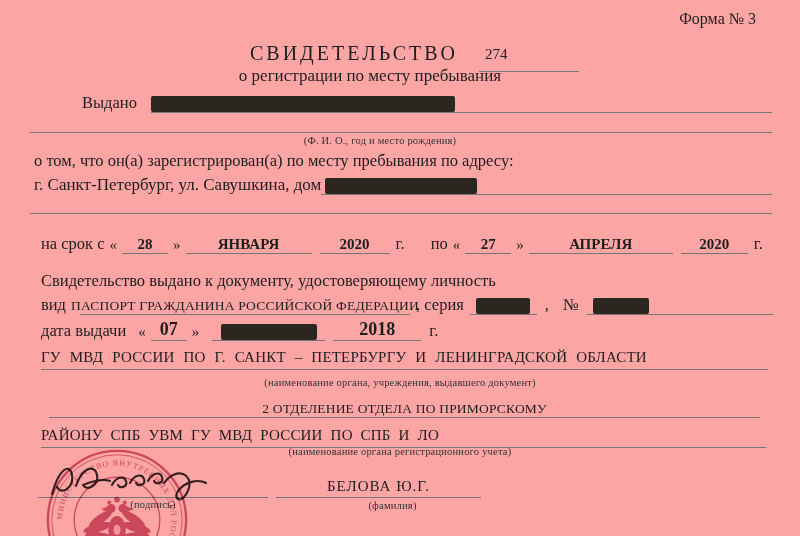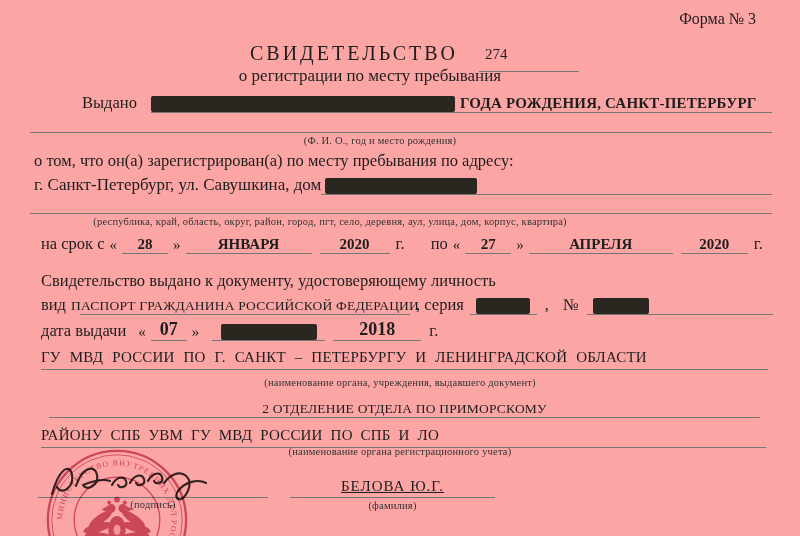--- a/index.html
+++ b/index.html
@@ -42,21 +42,21 @@
   #date-row{top:319px;left:41px;font-size:16.5px;justify-content:center;}
   #date-row .cell{font-size:18px;}
   #org-row{top:349px;left:41px;right:32px;border-bottom:1px solid #777;font-size:15px;word-spacing:5px;letter-spacing:.2px;padding-bottom:3px;}
   #cap-org{top:377px;left:30px;width:740px;}
   #chief-row{top:401px;left:41px;right:40px;font-size:16px;}
   #chief-row .cell{flex:1;font-size:13.5px;margin-left:8px;}
   #org2-row{top:427px;left:41px;right:34px;border-bottom:1px solid #777;font-size:15px;word-spacing:4px;padding-bottom:3px;}
   #cap-org2{top:446px;left:30px;width:740px;}
   #sig-line{top:497px;left:38px;width:230px;border-top:1px solid #777;}
   #cap-sign{top:499px;left:38px;width:230px;}
-  #name-wrap{top:478px;left:290px;width:205px;text-align:center;border-bottom:1px solid #777;font-size:15px;letter-spacing:1px;padding-bottom:2px;text-decoration:underline;}
+  #name-wrap{top:478px;left:276px;width:205px;text-align:center;border-bottom:1px solid #777;font-size:15px;letter-spacing:1px;padding-bottom:2px;}
   #cap-name{top:500px;left:290px;width:205px;}
   #stamp{top:447px;left:44px;width:146px;height:146px;opacity:.8;mix-blend-mode:multiply;}
   #signature{top:456px;left:46px;width:168px;height:50px;mix-blend-mode:multiply;}
   .sp{display:inline-block;width:26px;}
   .gap8{display:inline-block;width:8px;}
 </style>
 </head>
 <body>
 
 <div class="page">
@@ -64,36 +64,34 @@
   <div class="abs" id="form-number">Форма № 3</div>
 
   <div class="abs" id="title">СВИДЕТЕЛЬСТВО</div>
   <div class="abs" id="cert-no-cell">274</div>
   <div class="abs" id="subtitle">о регистрации по месту пребывания</div>
 
   <div class="abs row body-text" id="issued-row">
     <span style="margin-right:14px;">Выдано</span>
     <span class="fill uline">
       <span class="redact" style="width:304px;"></span>
-      <span class="b caps" style="font-size:15px;margin-left:5px;">ГОДА РОЖДЕНИЯ, САНКТ-ПЕТЕРБУРГ</span>
     </span>
   </div>
   <div class="abs" id="line-fio"></div>
   <div class="abs caption" id="cap-fio">(Ф. И. О., год и место рождения)</div>
 
   <div class="abs body-text" id="stmt">о том, что он(а) зарегистрирован(а) по месту пребывания по адресу:</div>
 
   <div class="abs row" id="addr-row">
     <span>г. Санкт-Петербург, ул. Савушкина, дом</span>
     <span class="fill">
       <span class="redact" style="width:152px;margin-left:4px;"></span>
     </span>
   </div>
   <div class="abs" id="line-addr"></div>
-  <div class="abs caption" id="cap-addr">(республика, край, область, округ, район, город, пгт, село, деревня, аул, улица, дом, корпус, квартира)</div>
 
   <div class="abs row" id="period-row">
     <span>на срок с</span>
     <span class="q">«</span>
     <span class="cell b" style="width:46px;">28</span>
     <span class="q">»</span>
     <span class="cell b" style="width:126px;">ЯНВАРЯ</span>
     <span class="gap8"></span>
     <span class="cell b" style="width:70px;">2020</span>
     <span style="margin-left:6px;">г.</span>

